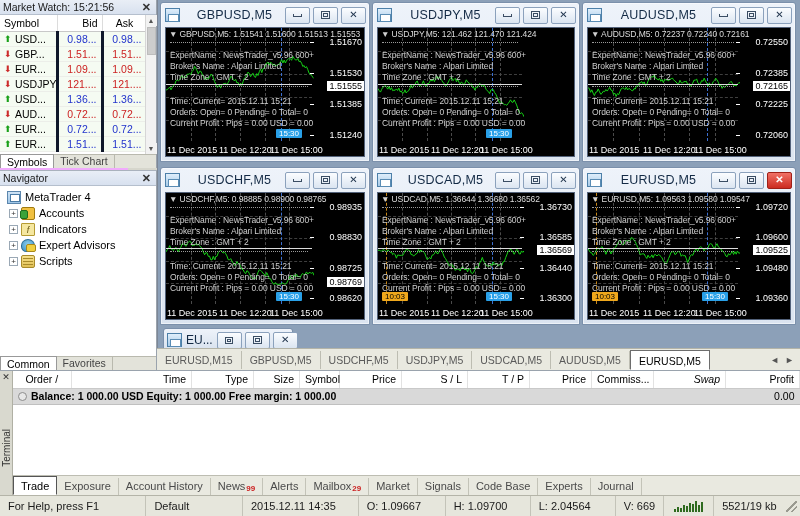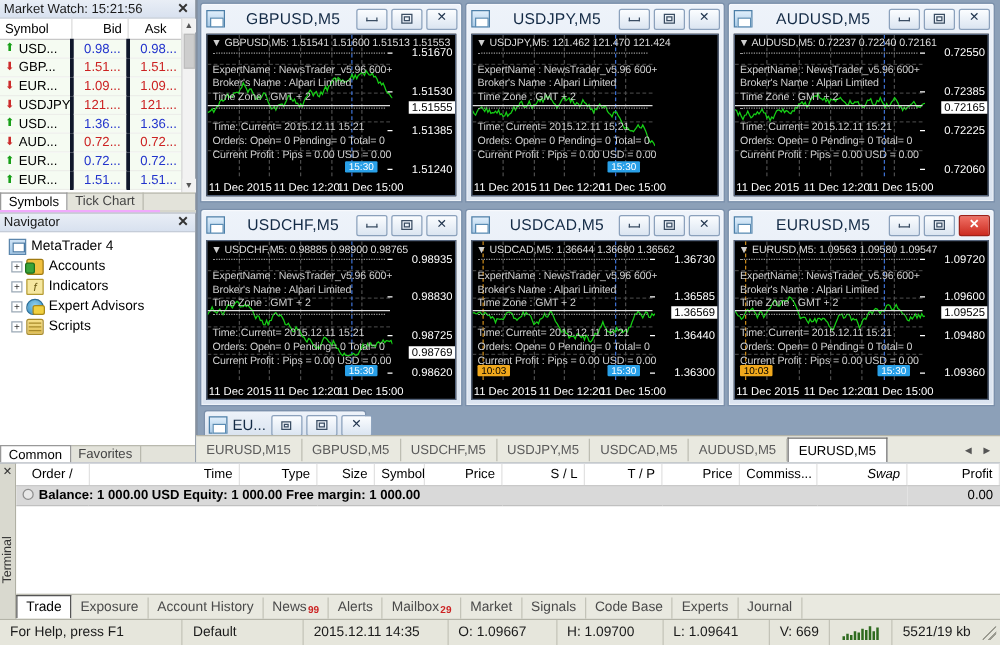--- a/index.html
+++ b/index.html
@@ -738,21 +738,21 @@
         <div class="ttab"><span>Journal</span></div>
       </div>
   </div>
 
   <div class="status">
     <div class="st-cell" style="width:152px;">For Help, press F1</div>
     <div class="st-cell" style="width:100px;">Default</div>
     <div class="st-cell" style="width:120px;">2015.12.11 14:35</div>
     <div class="st-cell" style="width:90px;">O: 1.09667</div>
     <div class="st-cell" style="width:88px;">H: 1.09700</div>
-    <div class="st-cell" style="width:88px;">L: 1.09641</div>
+    <div class="st-cell" style="width:88px;">L: 2.04564</div>
     <div class="st-spacer"></div>
     <div class="st-cell">V: 669</div>
     <div class="st-cell">
       <span class="signal">
         <i style="height:3px"></i>
           <i style="height:5px"></i>
           <i style="height:4px"></i>
           <i style="height:7px"></i>
           <i style="height:6px"></i>
           <i style="height:9px"></i>

